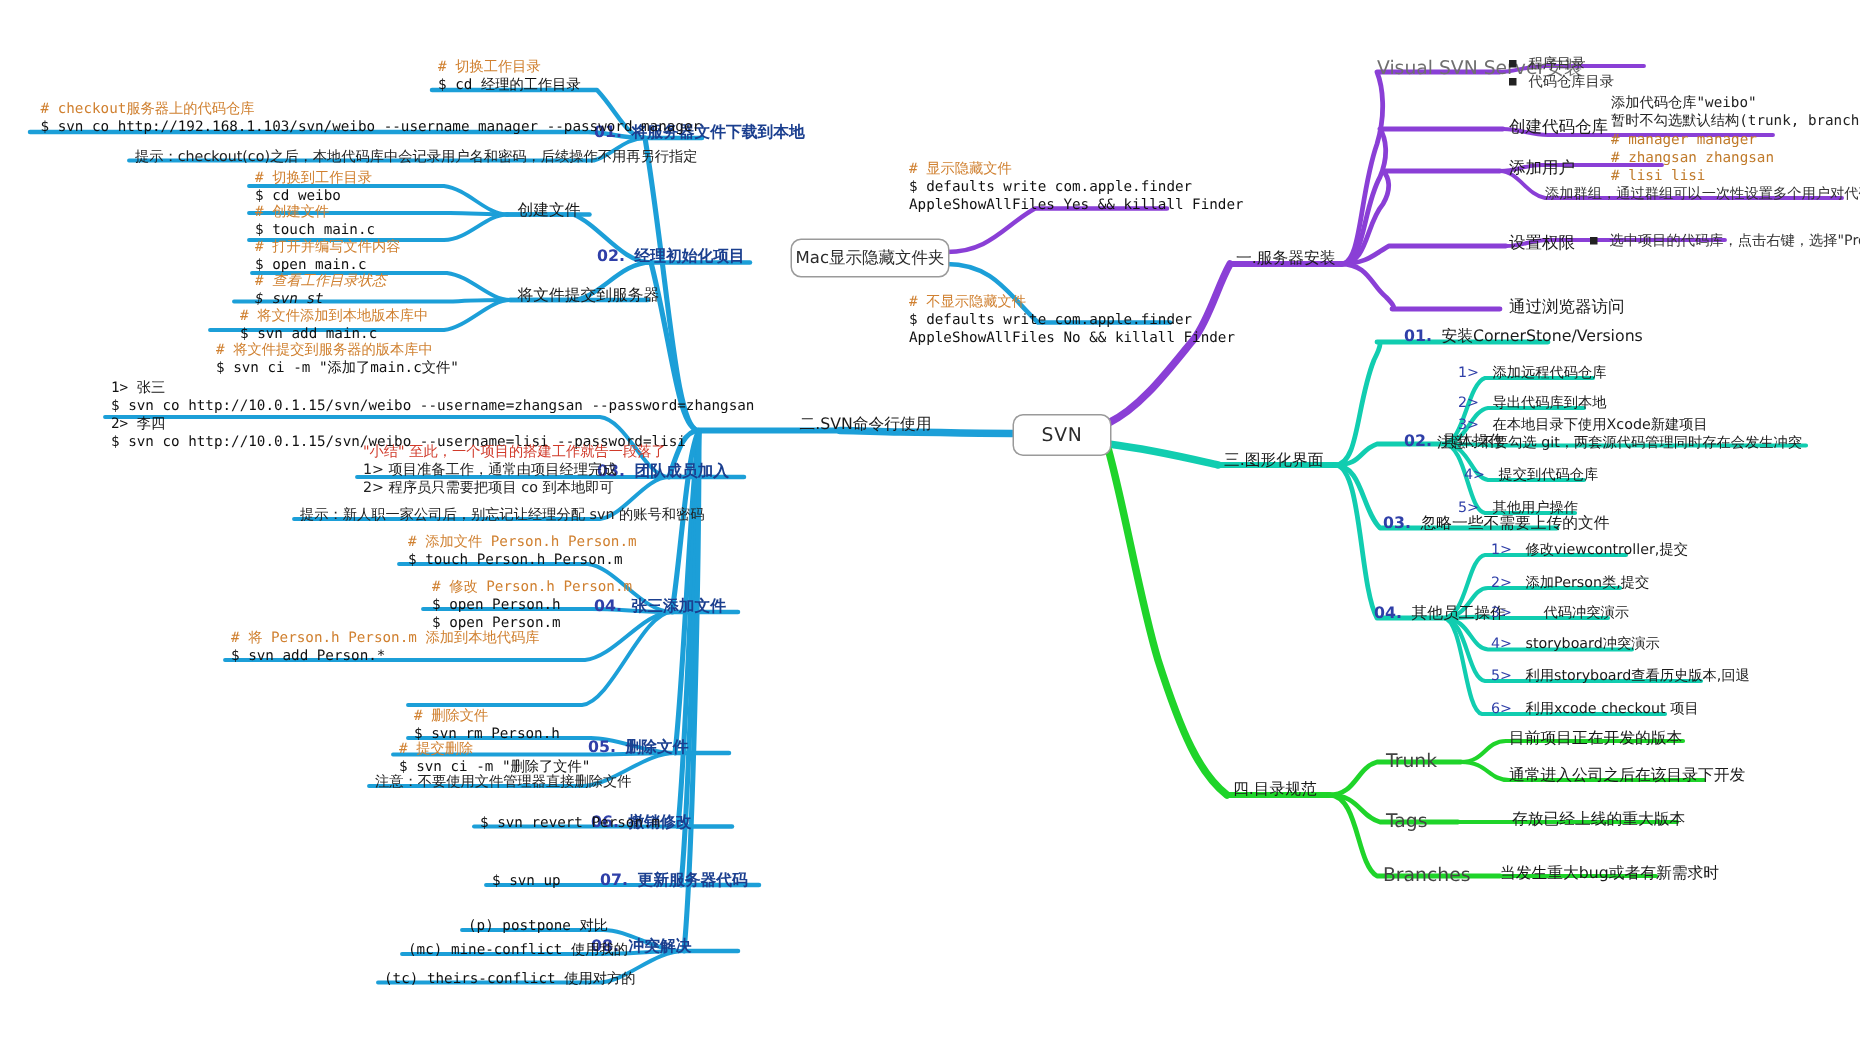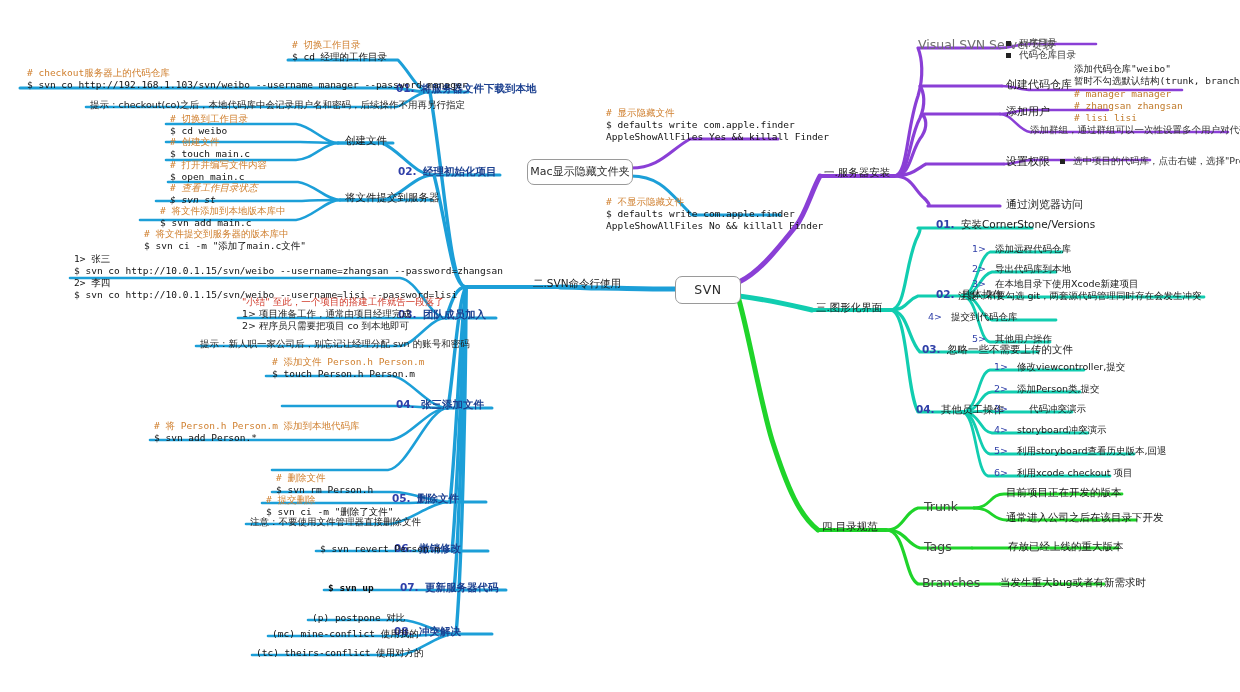--- a/index.html
+++ b/index.html
@@ -233,20 +233,25 @@
 <div class="node t10" style="left:200px;top:338px;color:#222;">提示：新人职一家公司后，别忘记让经理分配 svn 的账号和密码</div>
 
 <div class="node t11" style="left:396px;top:398px;">
   <span class="idx-blue bold">04.</span>
   <span class="lbl-blue" style="margin-left:3px;">张三添加文件</span>
 </div>
 <div class="node mono t10" style="left:272px;top:356px;">
   <div class="cmt"># 添加文件 Person.h Person.m</div>
   <div class="cmd">$ touch Person.h Person.m</div>
 </div>
+<div class="node mono t10" style="left:288px;top:386px;">
+  <div class="cmt"># 修改 Person.h Person.m</div>
+  <div class="cmd">$ open Person.h</div>
+  <div class="cmd">$ open Person.m</div>
+</div>
 <div class="node mono t10" style="left:154px;top:420px;">
   <div class="cmt"># 将 Person.h Person.m 添加到本地代码库</div>
   <div class="cmd">$ svn add Person.*</div>
 </div>
 
 <div class="node t11" style="left:392px;top:492px;">
   <span class="idx-blue bold">05.</span>
   <span class="lbl-blue" style="margin-left:3px;">删除文件</span>
 </div>
 <div class="node mono t10" style="left:276px;top:472px;">
@@ -262,21 +267,21 @@
 <div class="node t11" style="left:394px;top:542px;">
   <span class="idx-blue bold">06.</span>
   <span class="lbl-blue" style="margin-left:3px;">撤销修改</span>
 </div>
 <div class="node mono t10 cmd" style="left:320px;top:543px;">$ svn revert Person.m</div>
 
 <div class="node t11" style="left:400px;top:581px;">
   <span class="idx-blue bold">07.</span>
   <span class="lbl-blue" style="margin-left:3px;">更新服务器代码</span>
 </div>
-<div class="node mono t10 cmd" style="left:328px;top:582px;font-weight:bold;">$ svn up</div>
+<div class="node mono t10 cmd" style="left:328px;top:582px;">$ svn up</div>
 
 <div class="node t11" style="left:394px;top:625px;">
   <span class="idx-blue bold">08.</span>
   <span class="lbl-blue" style="margin-left:3px;">冲突解决</span>
 </div>
 <div class="node mono t10 cmd" style="left:312px;top:612px;">(p) postpone 对比</div>
 <div class="node mono t10 cmd" style="left:272px;top:628px;">(mc) mine-conflict 使用我的</div>
 <div class="node mono t10 cmd" style="left:256px;top:647px;">(tc) theirs-conflict 使用对方的</div>
 
 <div class="node t11 dark" style="left:824px;top:166px;">一.服务器安装</div>
@@ -327,21 +332,21 @@
   <span class="idx-blue">2&gt;</span>
   <span class="dark" style="margin-left:6px;">导出代码库到本地</span>
 </div>
 <div class="node t10" style="left:972px;top:278px;">
   <div>
     <span class="idx-blue">3&gt;</span>
     <span class="dark" style="margin-left:6px;">在本地目录下使用Xcode新建项目</span>
   </div>
   <div class="dark" style="margin-left:-14px;">注意：不要勾选 git，两套源代码管理同时存在会发生冲突</div>
 </div>
-<div class="node t10" style="left:928px;top:311px;">
+<div class="node t10" style="left:976px;top:311px;">
   <span class="idx-blue">4&gt;</span>
   <span class="dark" style="margin-left:6px;">提交到代码仓库</span>
 </div>
 <div class="node t10" style="left:972px;top:333px;">
   <span class="idx-blue">5&gt;</span>
   <span class="dark" style="margin-left:6px;">其他用户操作</span>
 </div>
 
 <div class="node t11" style="left:922px;top:343px;">
   <span class="idx-blue bold">03.</span>

